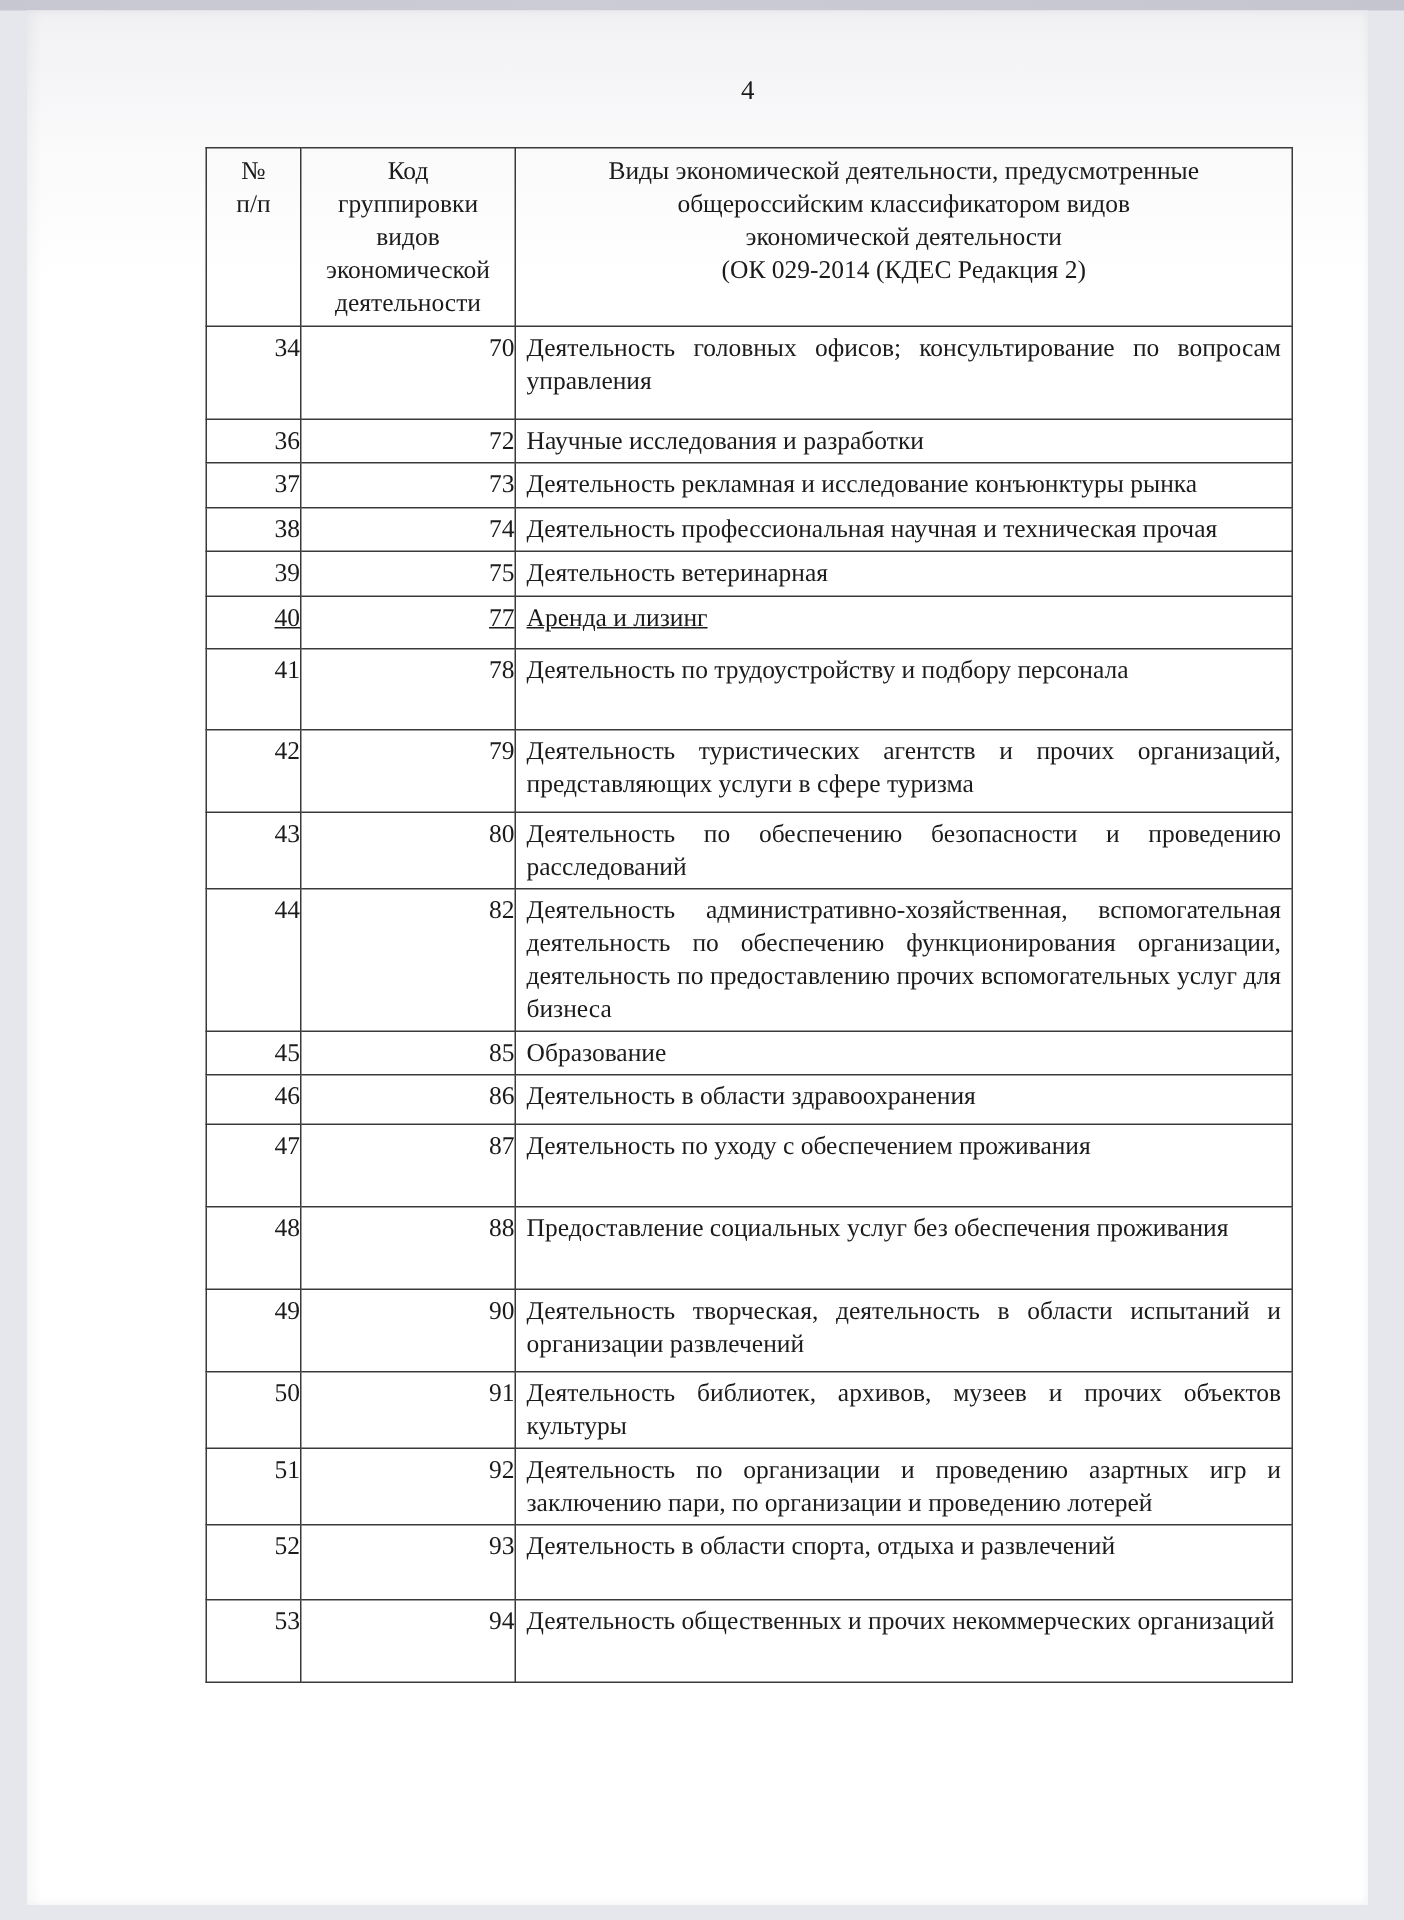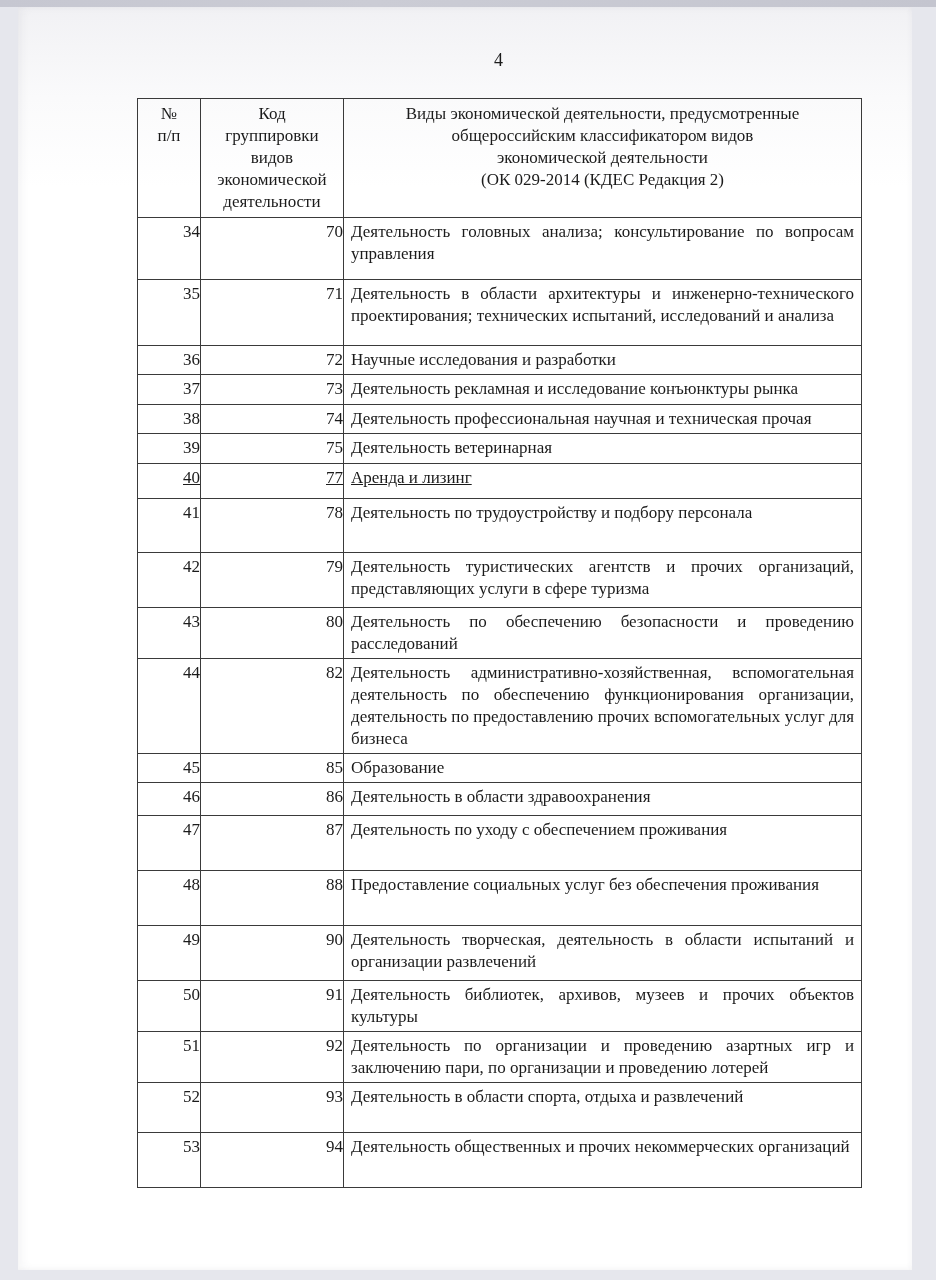--- a/index.html
+++ b/index.html
@@ -93,26 +93,21 @@
           <th>Виды экономической деятельности, предусмотренные
 общероссийским классификатором видов
 экономической деятельности
 (ОК 029-2014 (КДЕС Редакция 2)</th>
         </tr>
       </thead>
       <tbody>
           <tr style="height: 62px;">
             <td class="cell-num">34</td>
             <td class="cell-code">70</td>
-            <td class="cell-desc">Деятельность головных анализа; консультирование по вопросам управления</td>
-          </tr>
-          <tr style="height: 66px;">
-            <td class="cell-num">35</td>
-            <td class="cell-code">71</td>
-            <td class="cell-desc">Деятельность в области архитектуры и инженерно-технического проектирования; технических испытаний, исследований и анализа</td>
+            <td class="cell-desc">Деятельность головных офисов; консультирование по вопросам управления</td>
           </tr>
           <tr style="height: 27px;">
             <td class="cell-num">36</td>
             <td class="cell-code">72</td>
             <td class="cell-desc">Научные исследования и разработки</td>
           </tr>
           <tr style="height: 30px;">
             <td class="cell-num">37</td>
             <td class="cell-code">73</td>
             <td class="cell-desc">Деятельность рекламная и исследование конъюнктуры рынка</td>

